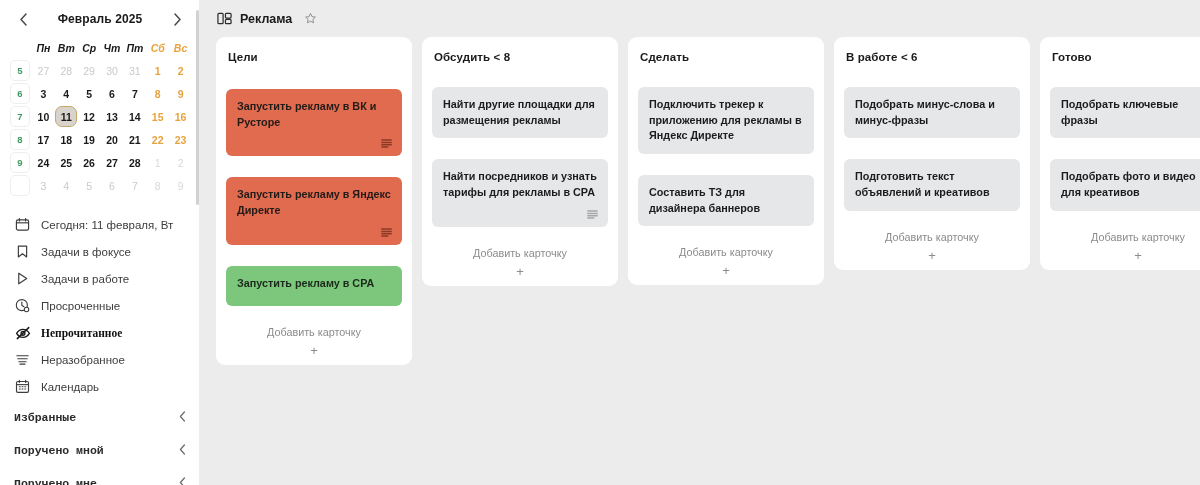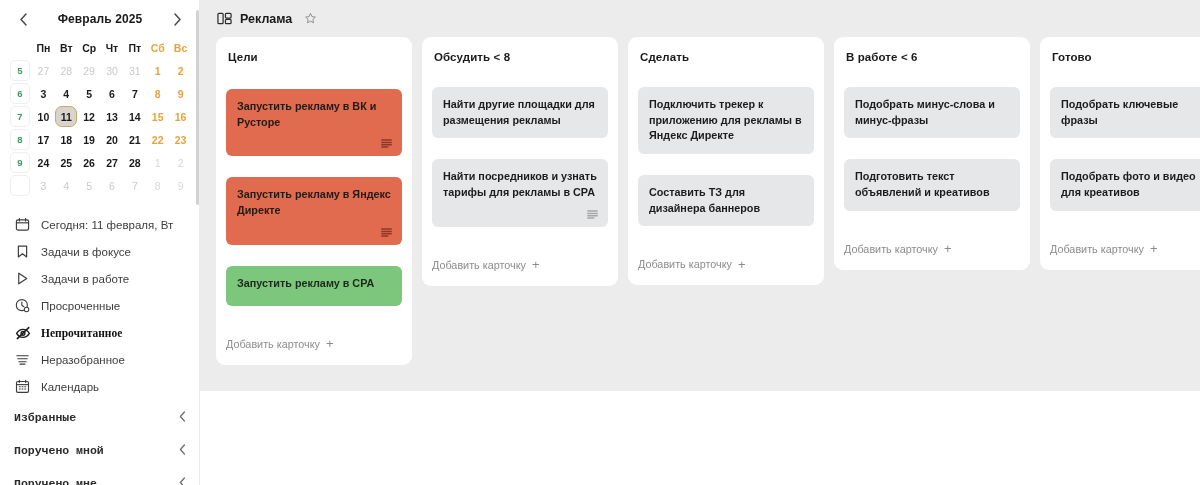--- a/index.html
+++ b/index.html
@@ -63,21 +63,21 @@
   }
   .cal-grid .cell {
     height: 23px;
     display: flex;
     align-items: center;
     justify-content: center;
     font-size: 10.5px;
     font-weight: bold;
     color: #1a1a1a;
   }
-  .cal-grid .wd { color: #1a1a1a; font-size: 10.5px; font-weight: bold; }
+  .cal-grid .wd { color: #1a1a1a; font-size: 10.5px; font-weight: bold; font-style: italic; }
   .cal-grid .wd.we { color: #e8a33d; }
   .cal-grid .wk {
     font-size: 9.5px;
     font-weight: bold;
     color: #3f9963;
   }
   .cal-grid .wkbox {
     width: 20px; height: 21px;
     border: 1px solid #eeeeee;
     border-radius: 5px;
@@ -146,21 +146,21 @@
   .sb-divider {
     position: absolute;
     right: 0; top: 0;
     width: 1px; height: 485px;
     background: #ececec;
   }
 
   
   .board-wrap {
     flex: 1;
-    height: 391px;
+    height: 485px;
     background: #ececec;
     display: flex;
     flex-direction: column;
     position: relative;
     overflow: hidden;
   }
 
   .board-header {
     height: 37px;
     display: flex;
@@ -248,26 +248,27 @@
   }
   .card .desc-ico svg { display:block; }
 
   .card.tall-1 { padding-bottom: 26px; }
 
   .add-card {
     margin-top: auto;
     height: 30px;
     display: flex;
     align-items: center;
-    justify-content: flex-start;
+    justify-content: flex-end;
     gap: 6px;
     font-size: 10.8px;
     color: #8b8b8b;
     cursor: pointer;
     padding-top: 4px;
+    flex-direction: column;
   }
   .add-card .plus { font-size: 13px; line-height: 1; color:#8b8b8b; }
 
   
   .column.c1 .col-title { margin-bottom: 26px; }
 </style>
 </head>
 <body>
 
 <div class="app">

